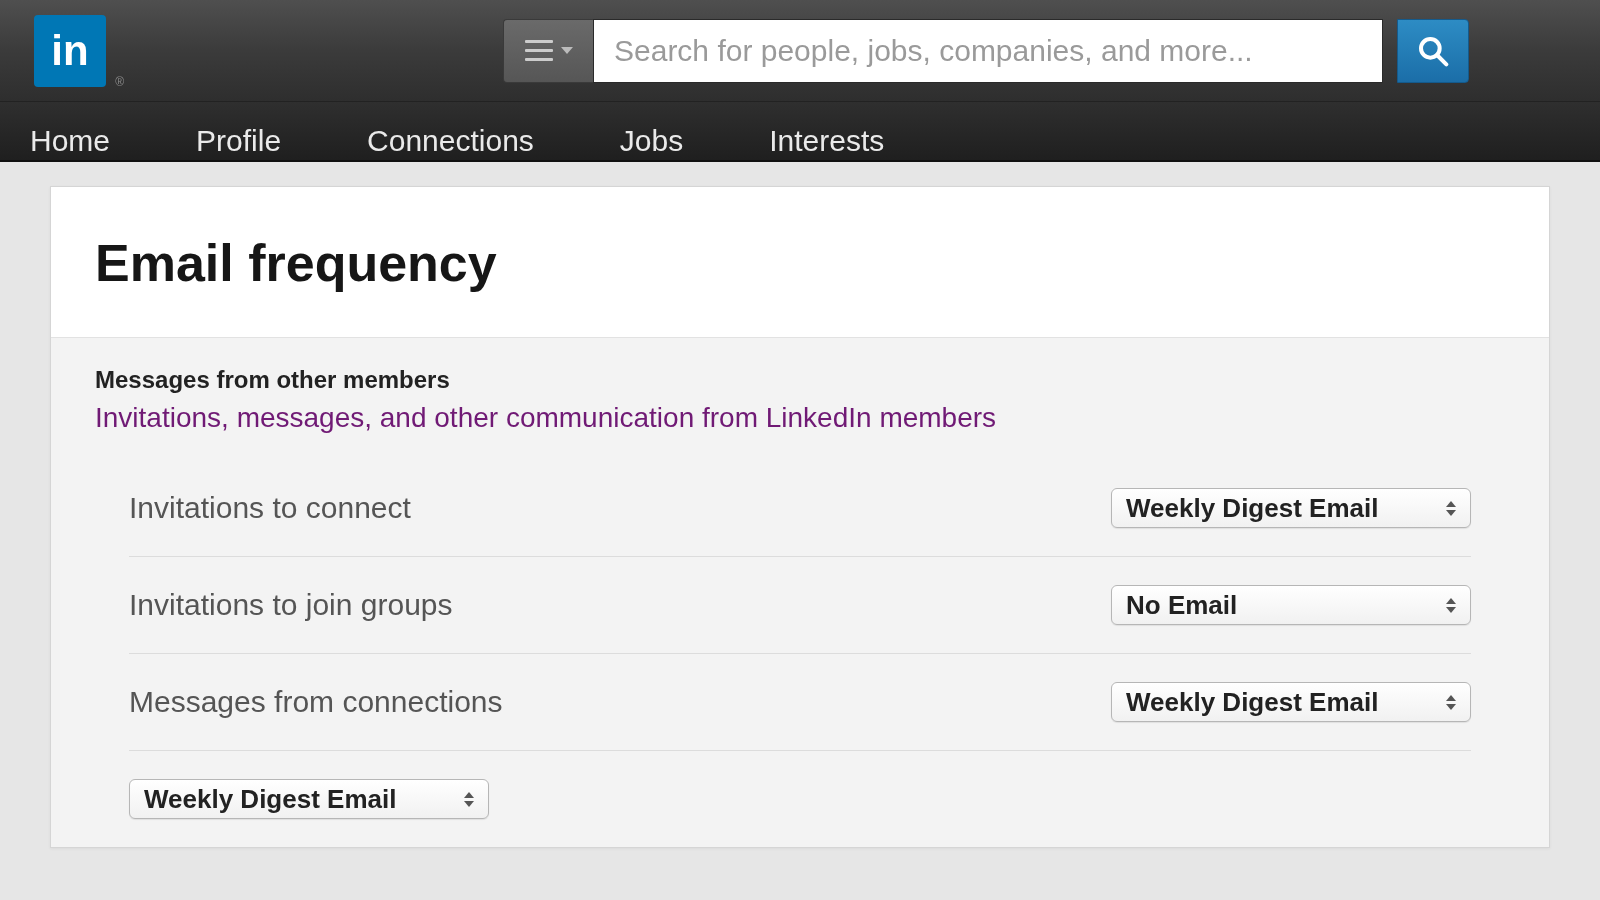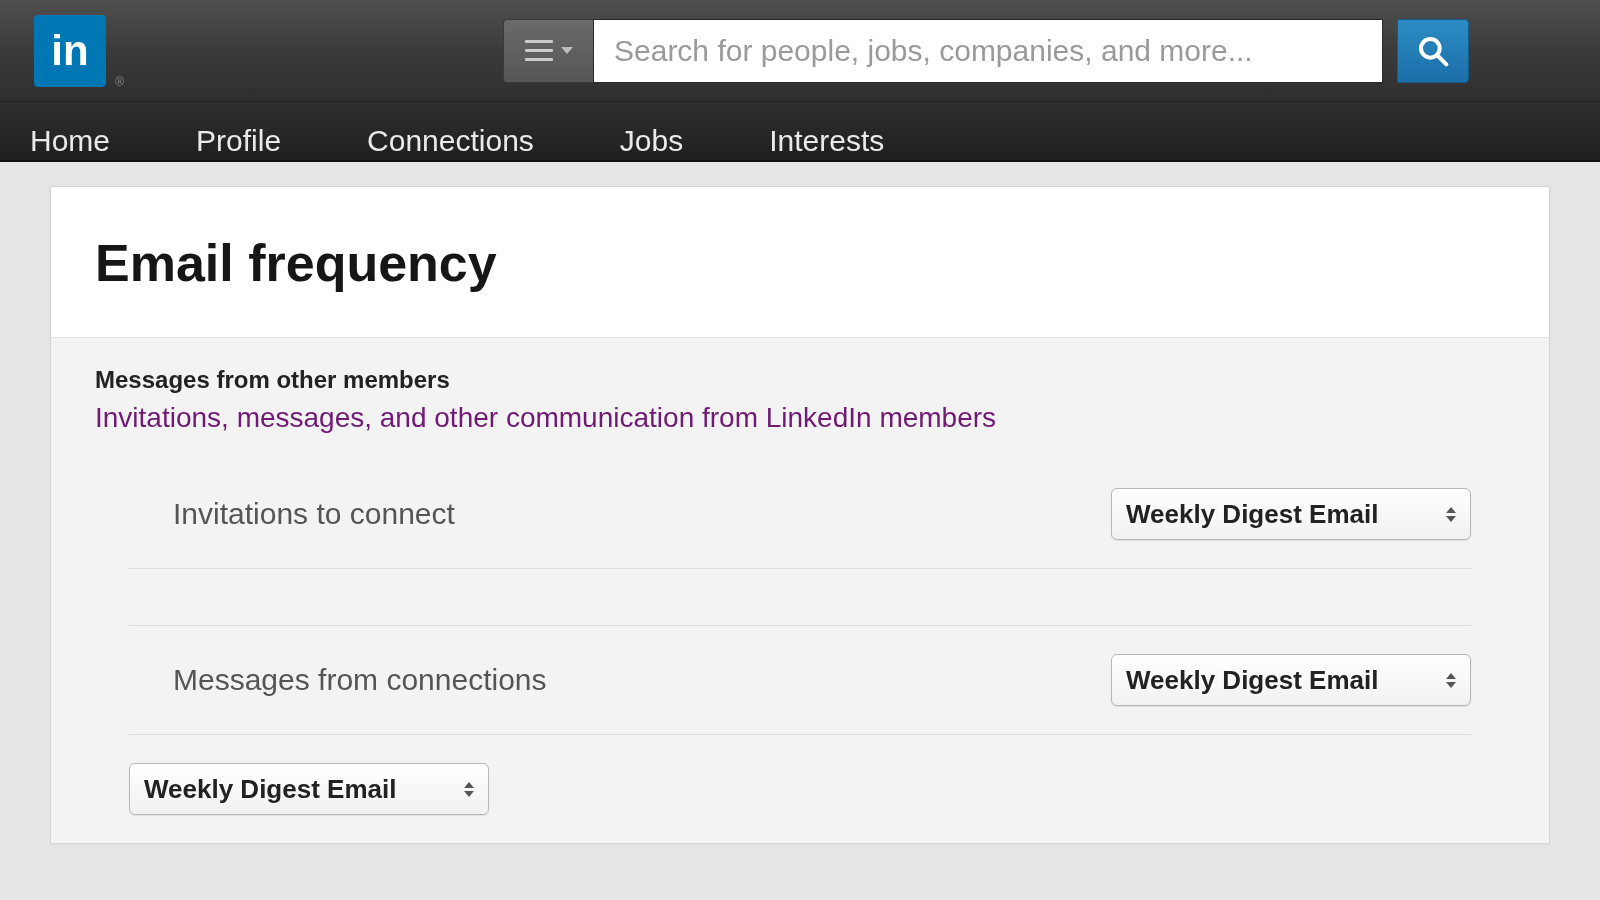--- a/index.html
+++ b/index.html
@@ -125,24 +125,23 @@
     display: flex;
     align-items: center;
     justify-content: space-between;
     padding: 28px 0;
     border-bottom: 1px solid #dcdcdc;
   }
   .row:first-child { padding-top: 10px; }
   .row-label {
     font-size: 30px;
     color: #555;
-    margin-left: 44px;
   }
   .select {
-    width: 360px; height: 52px;
+    width: 360px; height: 40px;
     background: linear-gradient(#ffffff,#f1f1f1);
     border: 1px solid #b6b6b6;
     border-radius: 6px;
     display: flex; align-items: center; justify-content: space-between;
     padding: 0 14px;
     cursor: pointer;
     box-shadow: inset 0 1px 0 #fff, 0 1px 1px rgba(0,0,0,.08);
   }
   .select-text {
     font-size: 26px;
@@ -216,20 +215,28 @@
         <div class="select">
           <span class="select-text">Weekly Digest Email</span>
           <span class="stepper">
               <span class="tri-up"></span>
               <span class="tri-down"></span>
             </span>
         </div>
       </div>
 
       <div class="row">
+        <span class="row-label">Invitations to join groups</span>
+        <div class="select">
+          <span class="select-text">No Email</span>
+          <span class="stepper">
+              <span class="tri-up"></span>
+              <span class="tri-down"></span>
+            </span>
+        </div>
       </div>
 
       <div class="row">
         <span class="row-label">Messages from connections</span>
         <div class="select">
           <span class="select-text">Weekly Digest Email</span>
           <span class="stepper">
               <span class="tri-up"></span>
               <span class="tri-down"></span>
             </span>

